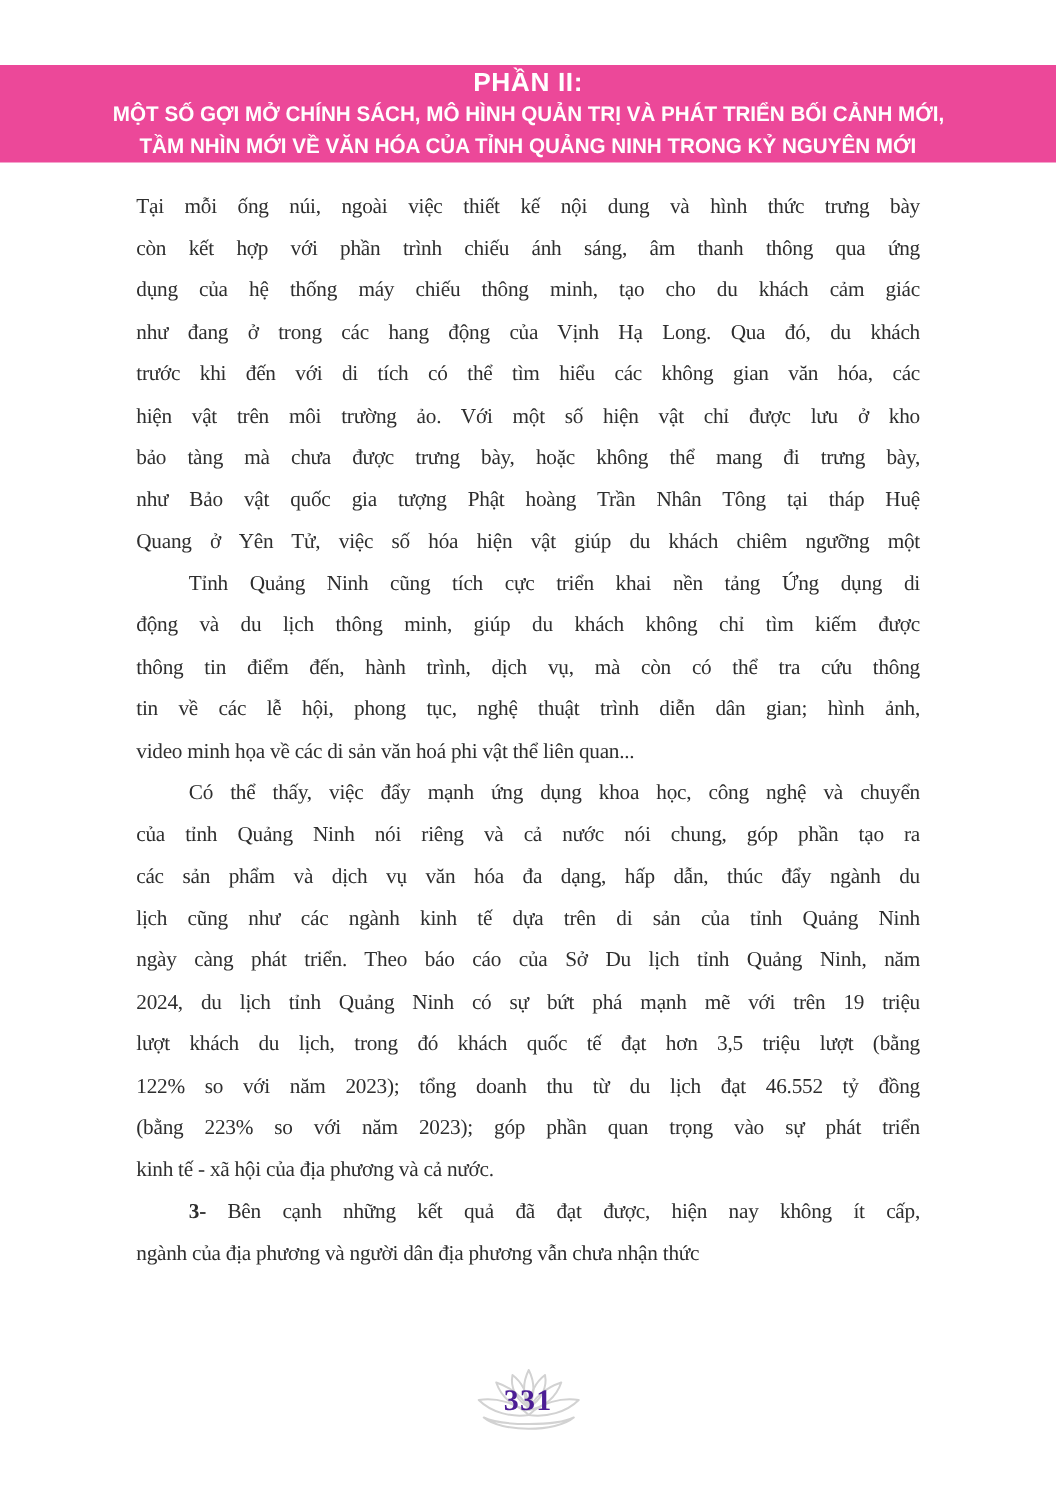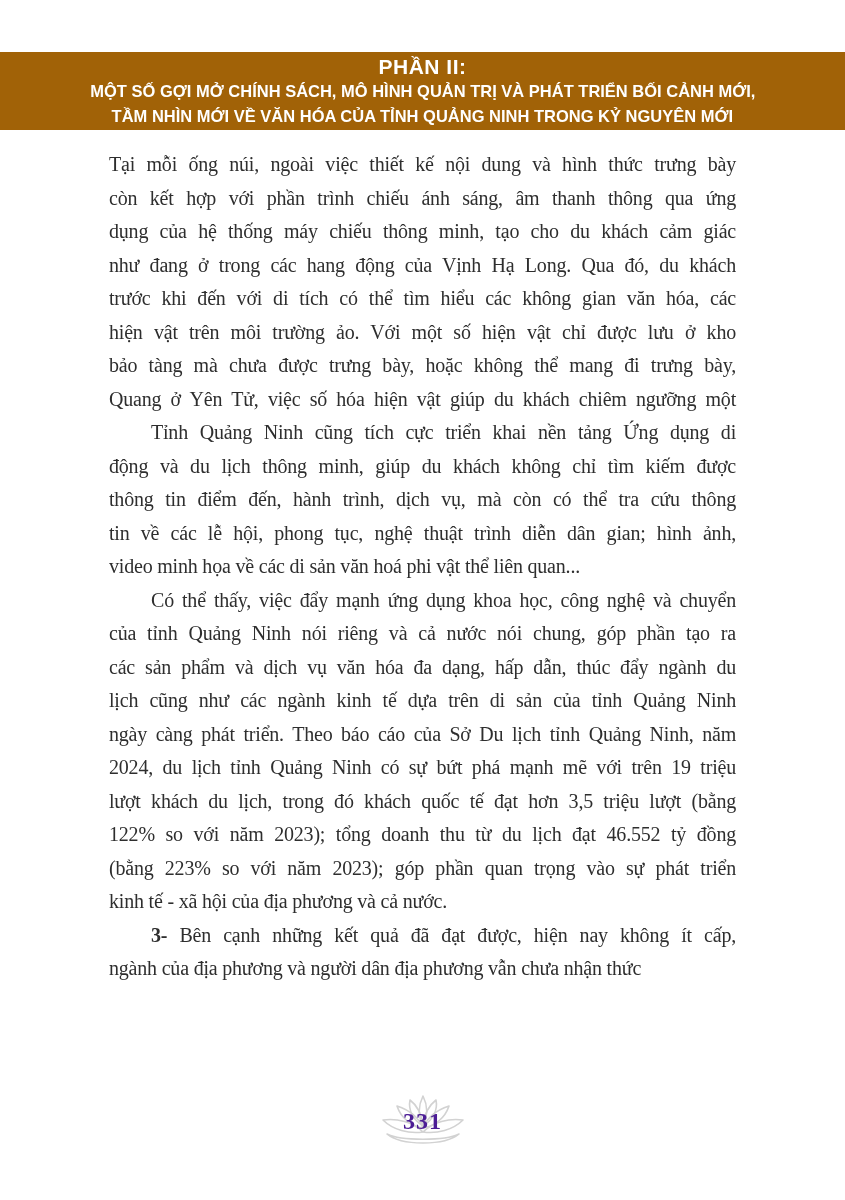--- a/index.html
+++ b/index.html
@@ -38,21 +38,21 @@
     transform-origin: 50% 50%;
     white-space: nowrap;
   }
 
   
   .body-text {
     position: absolute;
     top: 148px;
     left: 109px;
     width: 627px;
-    font-size: 20px;
+    font-size: 17px;
     line-height: 33.5px;
     letter-spacing: -0.2px;
     color: #2e2e2e;
   }
   .body-text .line {
     text-align: justify;
     text-align-last: justify;
     white-space: normal;
   }
   .body-text .line.last { text-align-last: left; }
@@ -78,34 +78,35 @@
     font-weight: bold;
     letter-spacing: 1px;
     color: #4c1d95;
   }
 </style>
 </head>
 <body>
 
 <div class="page">
 
-  <div class="banner" style="background: #a16207; color: rgb(255, 255, 255);">
+  <div class="banner" style="background: #ec4899; color: rgb(255, 255, 255);">
     <div class="part-label">PHẦN II:</div>
     <div class="subtitle">MỘT SỐ GỢI MỞ CHÍNH SÁCH, MÔ HÌNH QUẢN TRỊ VÀ PHÁT TRIỂN BỐI CẢNH MỚI,</div>
     <div class="subtitle">TẦM NHÌN MỚI VỀ VĂN HÓA CỦA TỈNH QUẢNG NINH TRONG KỶ NGUYÊN MỚI</div>
   </div>
 
   <div class="body-text" style="color: rgb(46, 46, 46);">
       <div class="line">Tại mỗi ống núi, ngoài việc thiết kế nội dung và hình thức trưng bày</div>
       <div class="line">còn kết hợp với phần trình chiếu ánh sáng, âm thanh thông qua ứng</div>
       <div class="line">dụng của hệ thống máy chiếu thông minh, tạo cho du khách cảm giác</div>
       <div class="line">như đang ở trong các hang động của Vịnh Hạ Long. Qua đó, du khách</div>
       <div class="line">trước khi đến với di tích có thể tìm hiểu các không gian văn hóa, các</div>
       <div class="line">hiện vật trên môi trường ảo. Với một số hiện vật chỉ được lưu ở kho</div>
       <div class="line">bảo tàng mà chưa được trưng bày, hoặc không thể mang đi trưng bày,</div>
+      <div class="line">như Bảo vật quốc gia tượng Phật hoàng Trần Nhân Tông tại tháp Huệ</div>
       <div class="line">Quang ở Yên Tử, việc số hóa hiện vật giúp du khách chiêm ngưỡng một</div>
       <div class="line indent">Tỉnh Quảng Ninh cũng tích cực triển khai nền tảng Ứng dụng di</div>
       <div class="line">động và du lịch thông minh, giúp du khách không chỉ tìm kiếm được</div>
       <div class="line">thông tin điểm đến, hành trình, dịch vụ, mà còn có thể tra cứu thông</div>
       <div class="line">tin về các lễ hội, phong tục, nghệ thuật trình diễn dân gian; hình ảnh,</div>
       <div class="line last">video minh họa về các di sản văn hoá phi vật thể liên quan...</div>
       <div class="line indent">Có thể thấy, việc đẩy mạnh ứng dụng khoa học, công nghệ và chuyển</div>
       <div class="line">của tỉnh Quảng Ninh nói riêng và cả nước nói chung, góp phần tạo ra</div>
       <div class="line">các sản phẩm và dịch vụ văn hóa đa dạng, hấp dẫn, thúc đẩy ngành du</div>
       <div class="line">lịch cũng như các ngành kinh tế dựa trên di sản của tỉnh Quảng Ninh</div>

